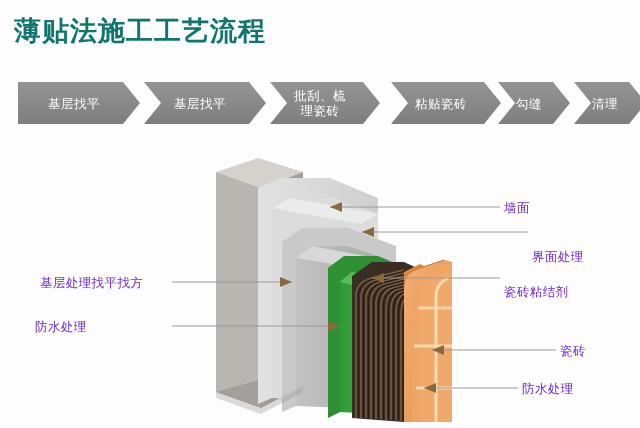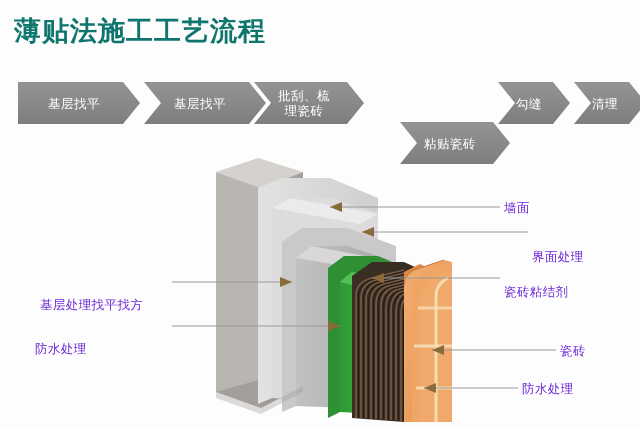--- a/index.html
+++ b/index.html
@@ -79,45 +79,45 @@
 
   
   .callout {
     position: absolute;
     font-size: 12.5px;
     color: #6d28d9;
     white-space: nowrap;
     letter-spacing: 0.4px;
   }
   .callout.right { text-align: left; }
-  .callout.left  { text-align: left; margin-top: 22px; }
+  .callout.left  { text-align: left; }
 </style>
 </head>
 <body>
 
 <div id="page-title">薄贴法施工工艺流程</div>
 
 <div id="flow-bar">
 
   <div class="flow-step first" style="left:0px; width:122px;">
     <span class="flow-label">基层找平</span>
   </div>
 
   <div class="flow-step mid" style="left:126px; width:122px;">
     <span class="flow-label">基层找平</span>
   </div>
 
-  <div class="flow-step mid two-line" style="left:236px; width:110px;">
+  <div class="flow-step mid two-line" style="left:252px; width:110px;">
     <span class="flow-label">
       <span>批刮、梳</span><br>
       <span>理瓷砖</span>
     </span>
   </div>
 
-  <div class="flow-step mid" style="left:382px; width:110px;margin-top:40px;">
+  <div class="flow-step mid" style="left:373px; width:110px;">
     <span class="flow-label">粘贴瓷砖</span>
   </div>
 
   <div class="flow-step mid" style="left:480px; width:72px;">
     <span class="flow-label">勾缝</span>
   </div>
 
   <div class="flow-step mid" style="left:556px; width:72px;">
     <span class="flow-label">清理</span>
   </div>

